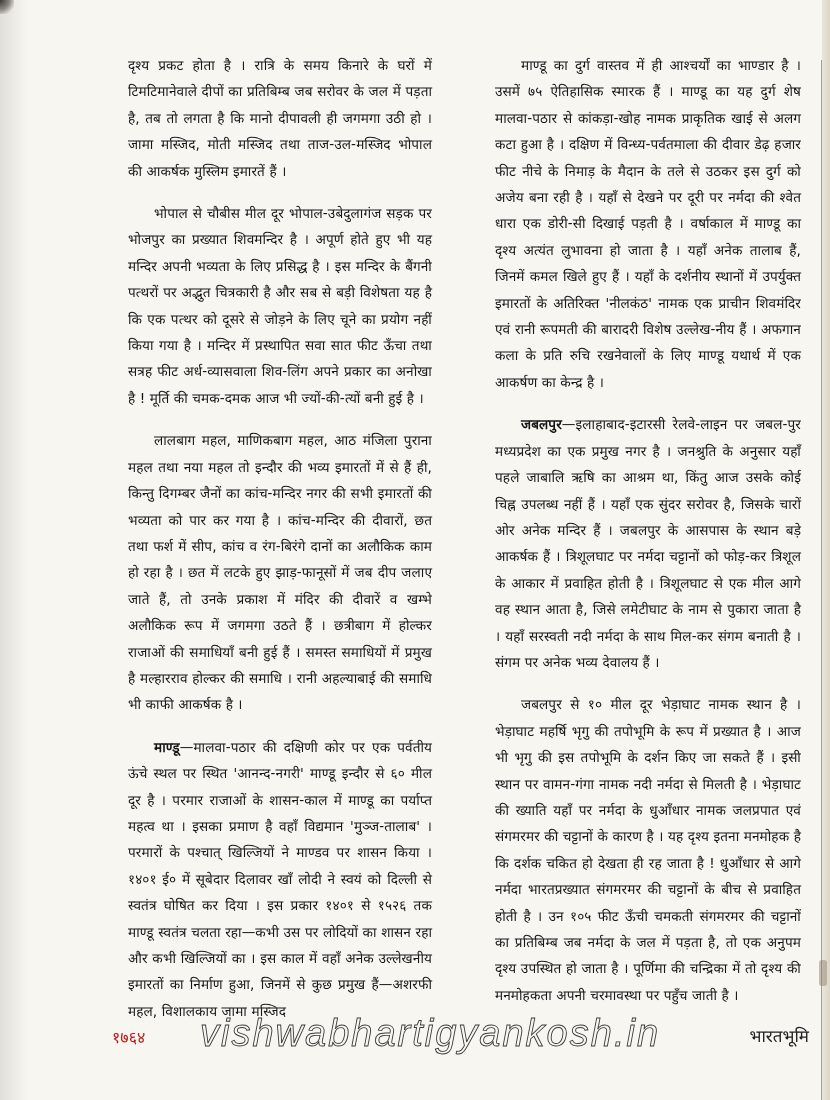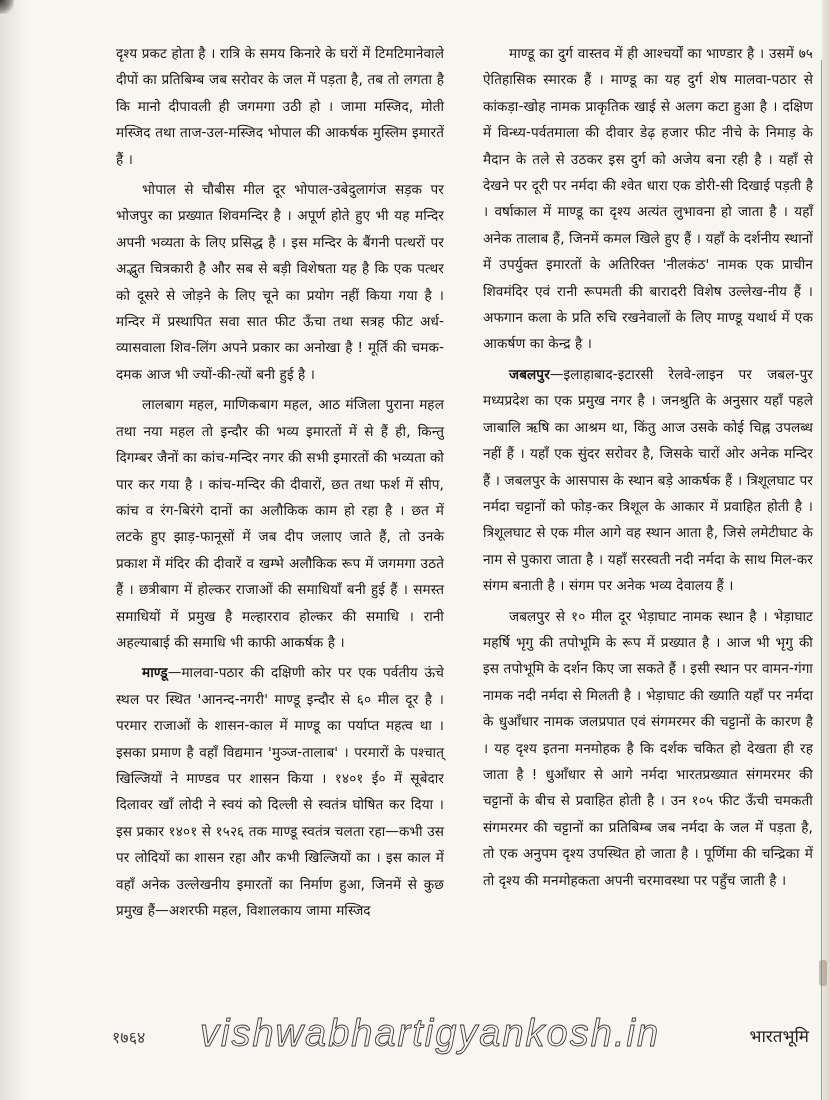--- a/index.html
+++ b/index.html
@@ -61,41 +61,41 @@
       font-size: 13.6px;
       line-height: 26.4px;
       text-align: justify;
       text-align-last: left;
       letter-spacing: 0.1px;
     }
     .col.right {
       width: 338px;
     }
     .para {
-      margin: 4px;
+      margin: 16px;
     }
     .para.indent {
       text-indent: 26px;
     }
     .lead {
       font-weight: bold;
     }
     .footer {
       position: absolute;
       top: 1012px;
       left: 112px;
       width: 705px;
       height: 40px;
     }
     .page-number {
       position: absolute;
       left: 0;
       top: 14px;
       font-size: 16px;
-      color: #404040;
+      color: #b91c1c;
     }
     .running-head {
       position: absolute;
       right: 8px;
       top: 12px;
       font-size: 17px;
       font-family: "DejaVu Serif", serif;
       color: #222;
       margin-left: 32px;
     }

